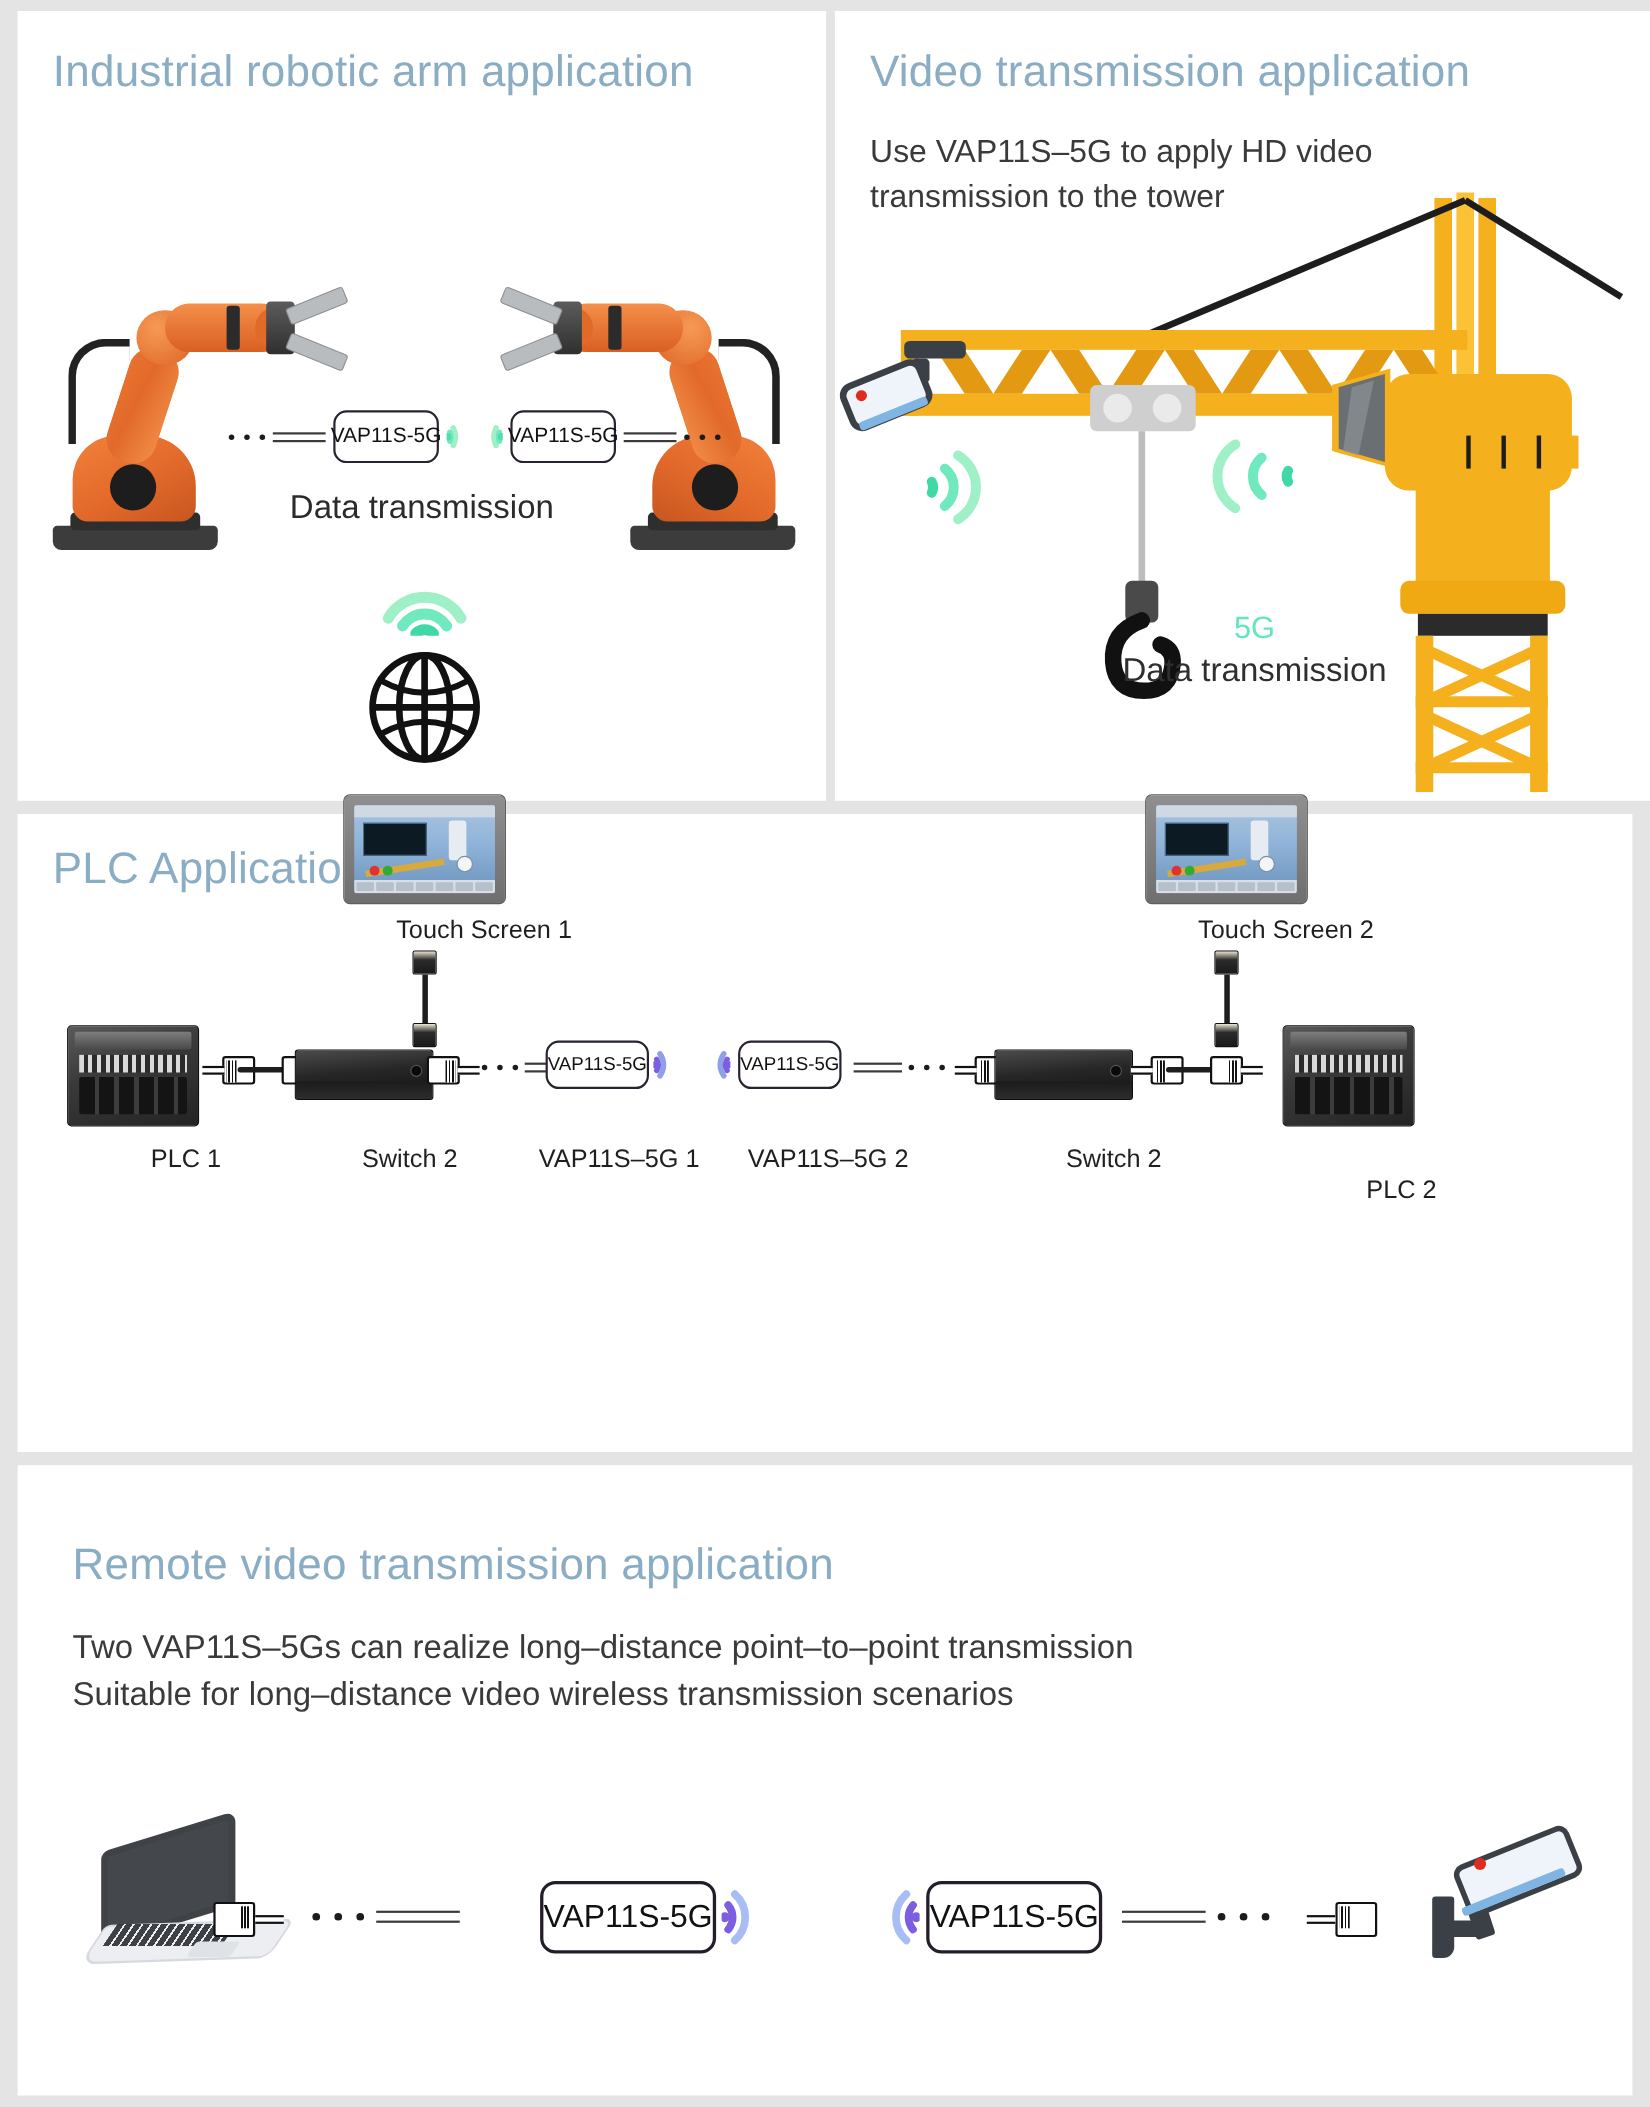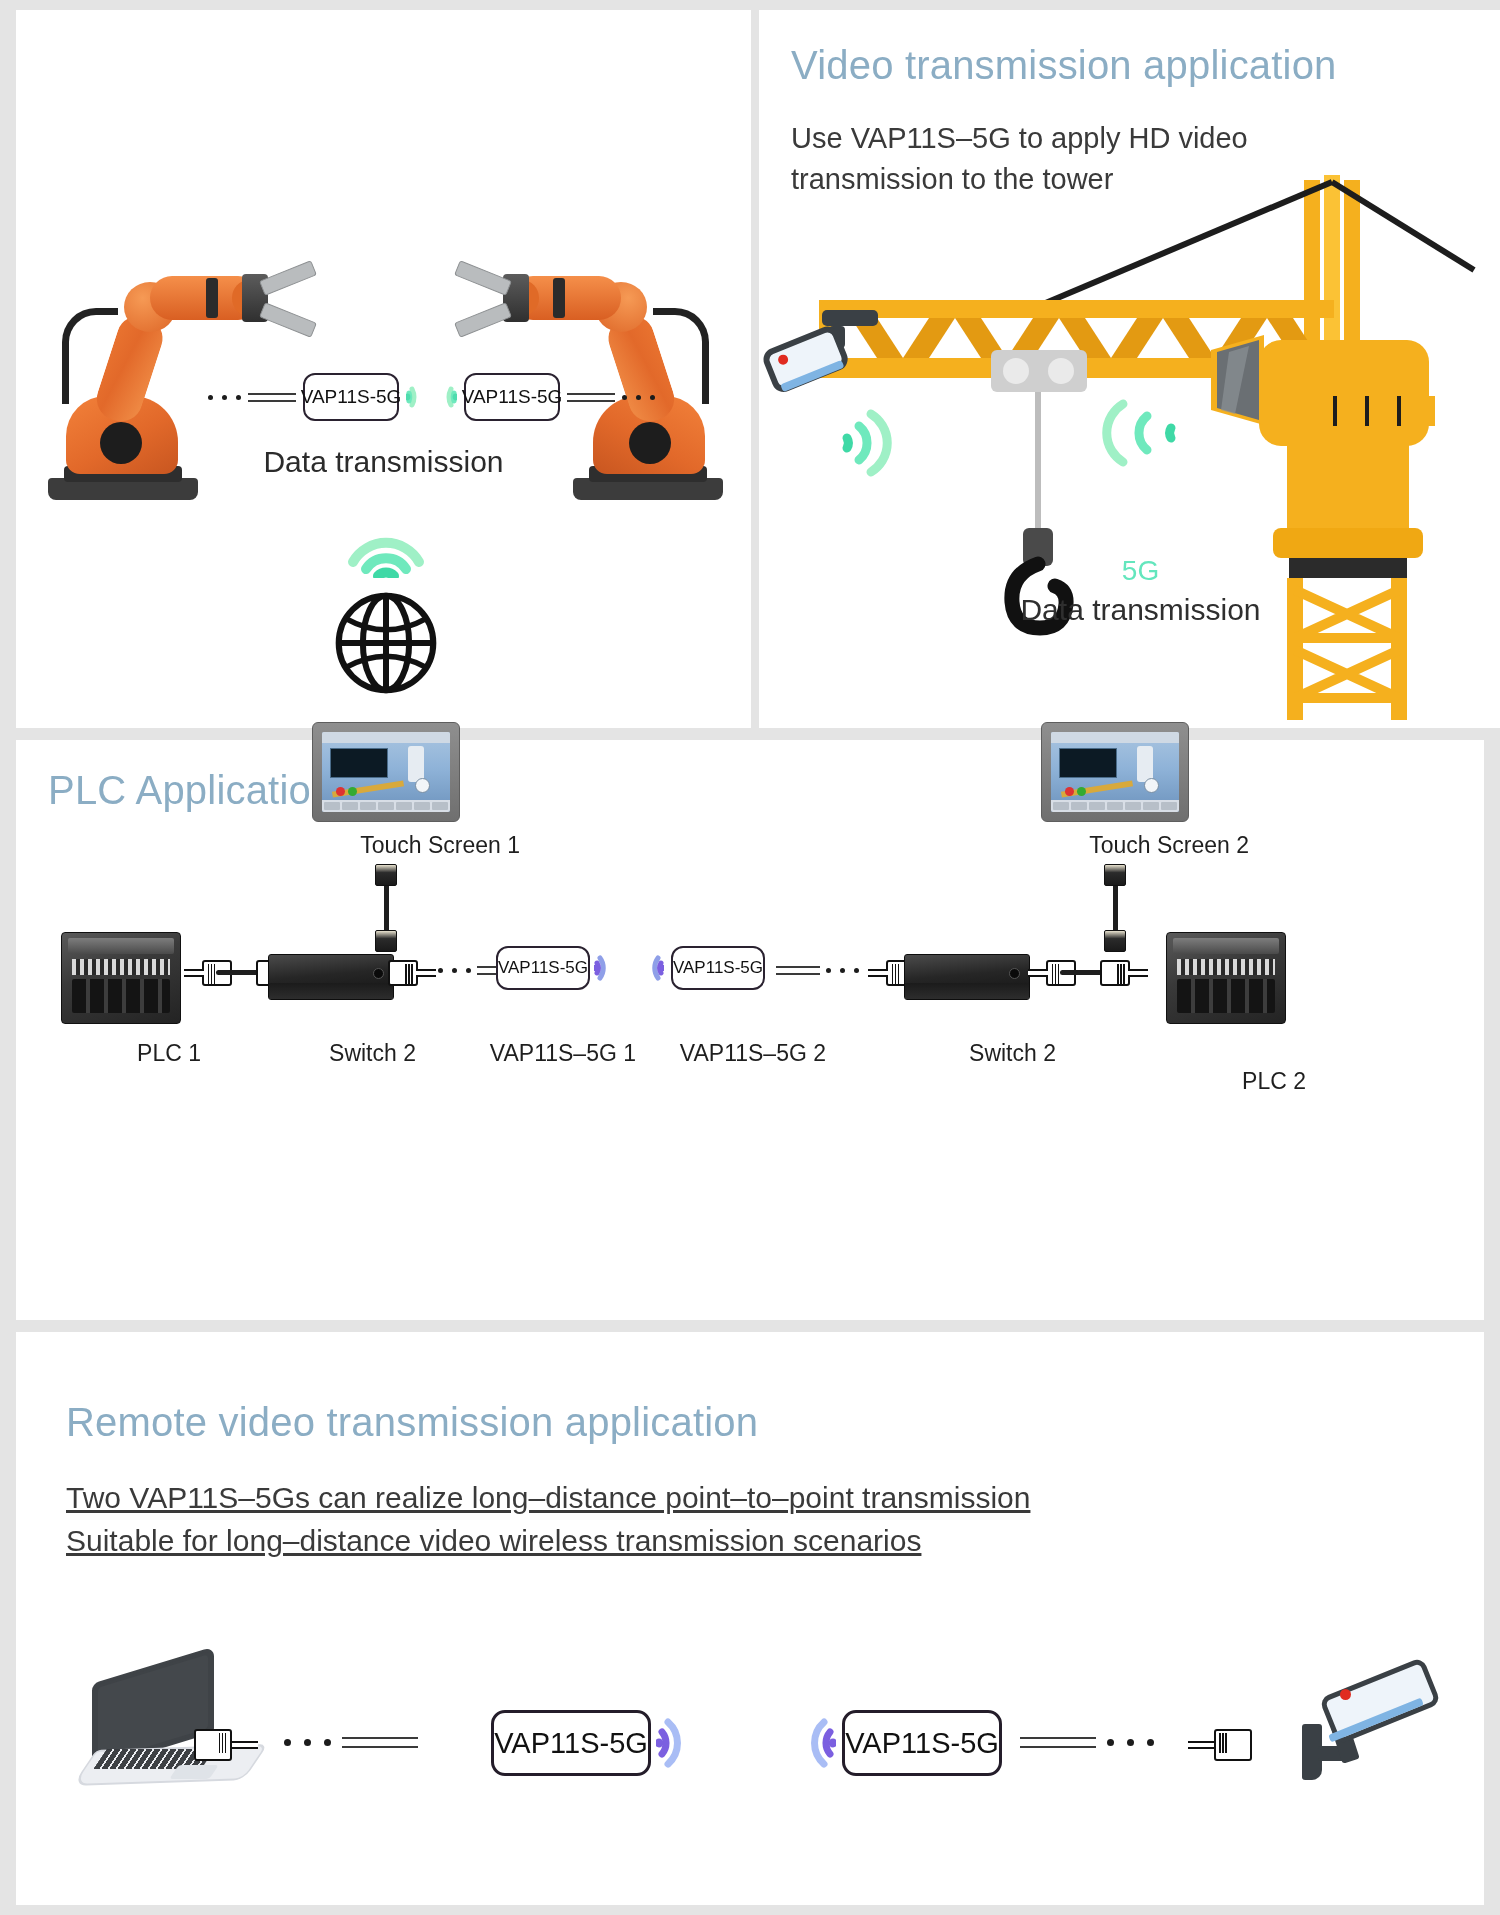--- a/index.html
+++ b/index.html
@@ -275,32 +275,33 @@
     position:absolute; left:6px; top:52px; width:20px; height:56px;
     background:#3a4045; border-radius:3px 3px 10px 3px;
   }
   .cctv .joint{
     position:absolute; left:22px; top:74px; width:30px; height:15px;
     background:#3a4045; border-radius:3px;
   }
 
   
   #panel-remote .title { position:absolute; left:50px; top:68px; }
-  #panel-remote .body-text { position:absolute; left:50px; top:145px; font-size:30px;text-decoration:underline; }
+  #panel-remote .body-text { position:absolute; left:50px; top:145px; font-size:30px; }
 
   .big-vap{
     position:absolute; border:3px solid #241d2a; border-radius:14px;
     background:#fff; display:flex; align-items:center; justify-content:center;
     font-size:29px; color:#111; white-space:nowrap;
   }
 </style>
 </head>
 <body>
 
 <div class="panel" id="panel-robotic">
+  <div class="title">Industrial robotic arm application</div>
 
   <div class="robo-stage">
 
     <div class="robot left">
       <div class="r-cable"></div>
       <div class="r-base"></div>
       <div class="r-shoulder"></div>
       <div class="r-upper"></div>
       <div class="r-elbow"></div>
       <div class="r-fore"></div>

